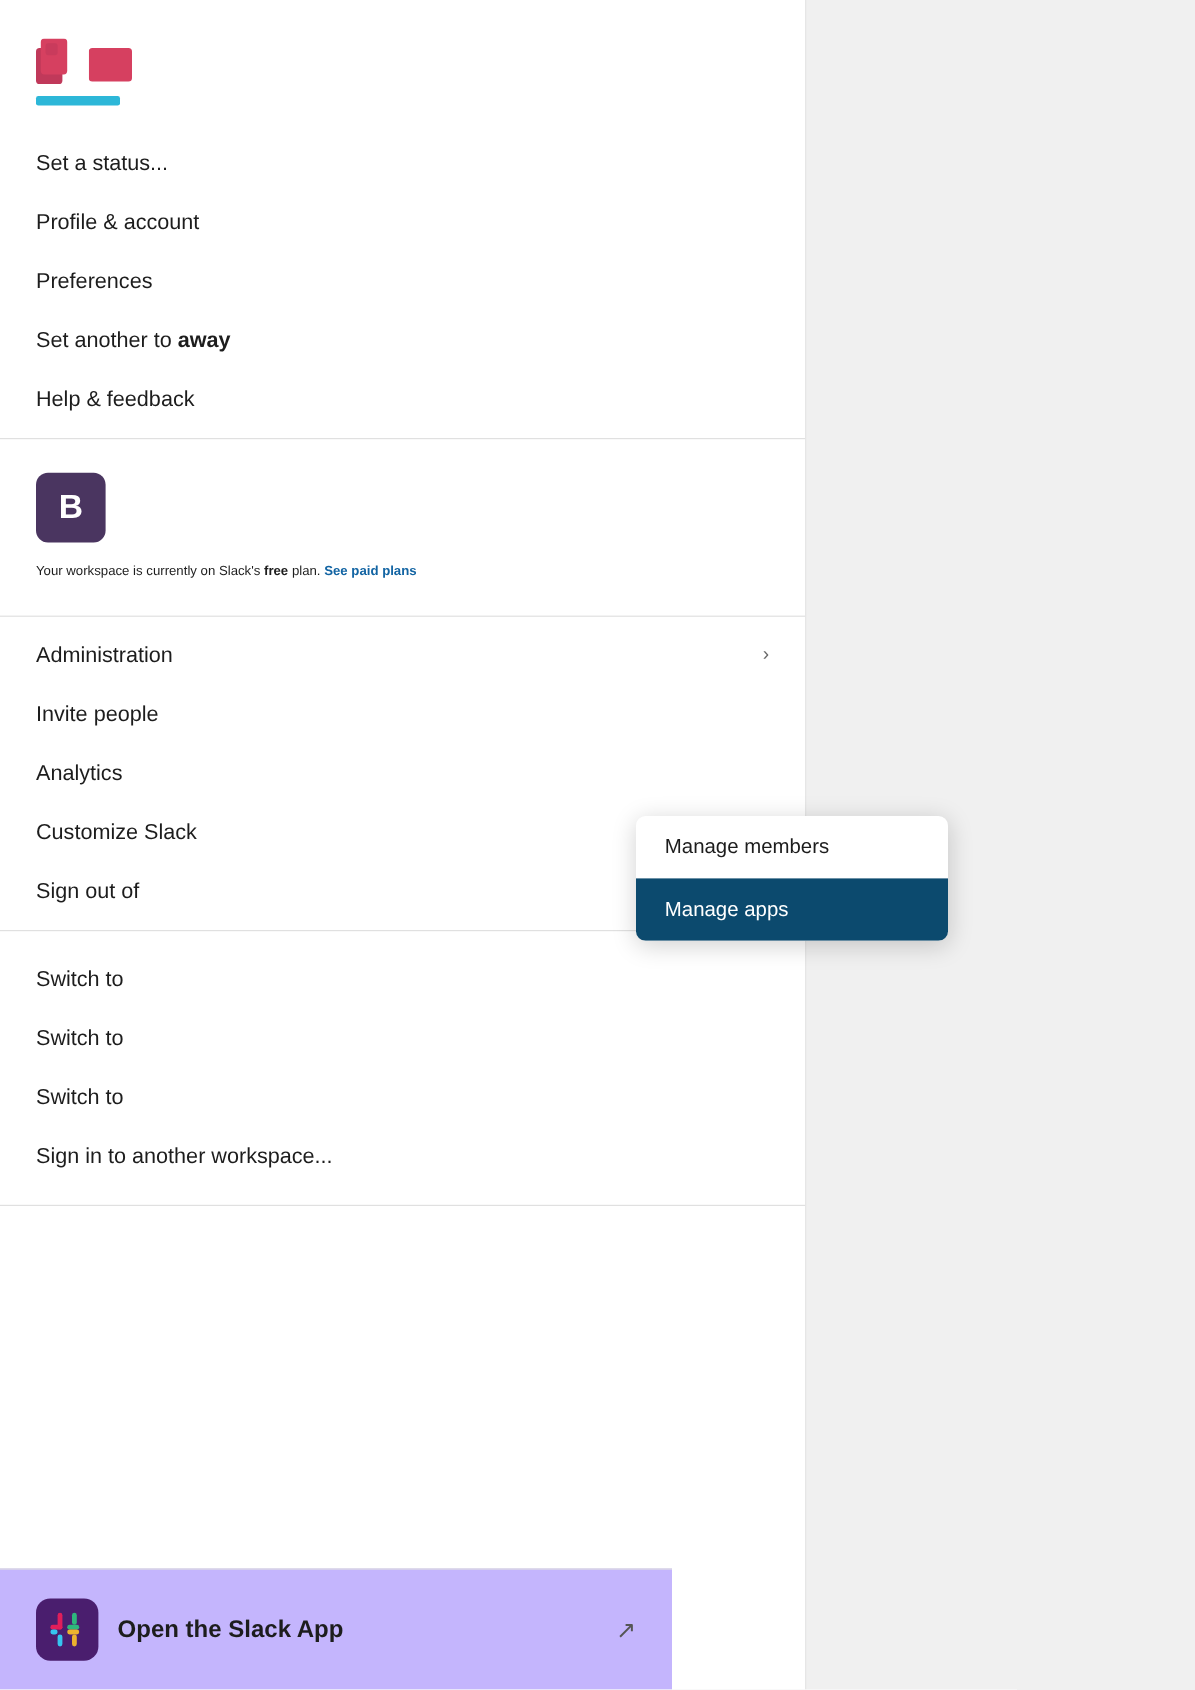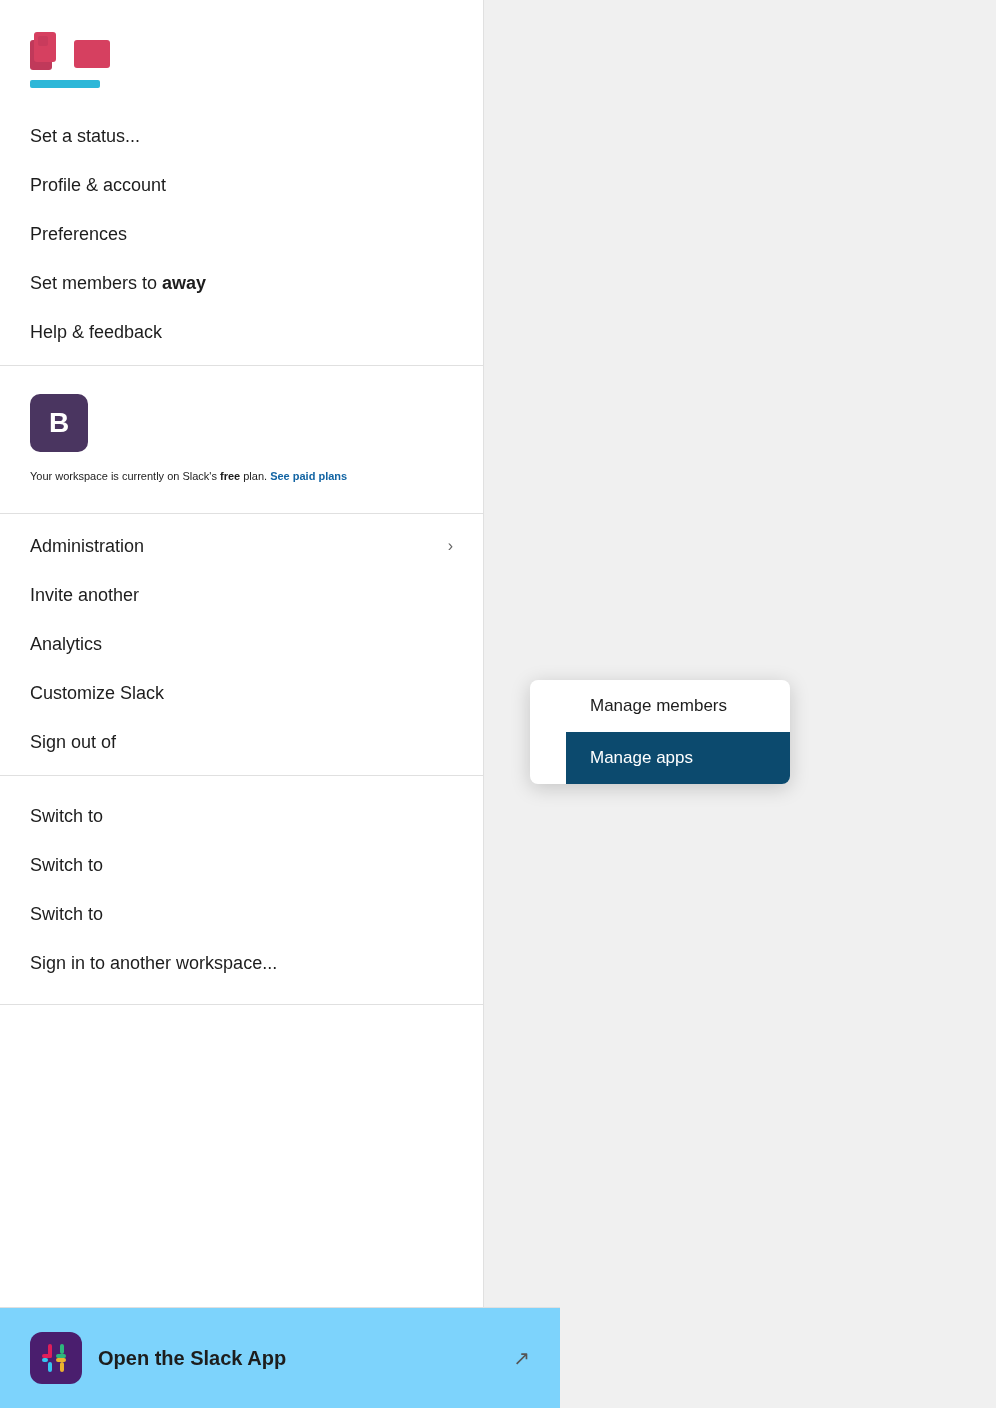--- a/index.html
+++ b/index.html
@@ -8,21 +8,21 @@
       min-height: 1408px;
       background: #f0f0f0;
       font-family: -apple-system, BlinkMacSystemFont, 'Segoe UI', sans-serif;
       position: relative;
     }
 
     .main-menu {
       position: absolute;
       top: 0;
       left: 0;
-      width: 484px;
+      width: 672px;
       min-height: 1408px;
       background: #fff;
       border-right: 1px solid #e0e0e0;
       display: flex;
       flex-direction: column;
     }
 
     .logo-area {
       padding: 32px 30px 24px 30px;
     }
@@ -108,21 +108,21 @@
       text-align: right;
     }
 
     .open-app-section {
       position: absolute;
       bottom: 0;
       left: 0;
       width: 560px;
       padding: 24px 30px;
       border-top: 1px solid #e0e0e0;
-      background: #7dd3fc;
+      background: #c4b5fd;
       display: flex;
       align-items: center;
       gap: 16px;
       cursor: pointer;
     }
 
     .slack-app-icon {
       width: 52px;
       height: 52px;
       border-radius: 12px;
@@ -158,21 +158,20 @@
       box-shadow: 0 4px 20px rgba(0,0,0,0.18);
       overflow: hidden;
       z-index: 10;
     }
 
     .sub-menu-item {
       padding: 16px 24px;
       font-size: 17px;
       color: #1d1d1d;
       cursor: pointer;
-      margin-left: 36px;
     }
 
     .sub-menu-item.active {
       background: #0c4a6e;
       color: #fff;
     }
 
     
     .slack-icon-svg {
       width: 36px;
@@ -205,21 +204,21 @@
     <span>Set a status...</span>
   </div>
   <div class="menu-item">
     <span>Profile &amp; account</span>
   </div>
   <div class="menu-item">
     <span>Preferences</span>
   </div>
   <div class="menu-item">
     <span>
-      <span>Set members to </span><span class="away-bold">away</span>
+      <span>Set another to </span><span class="away-bold">away</span>
     </span>
   </div>
   <div class="menu-item">
     <span>Help &amp; feedback</span>
   </div>
 
   <div class="divider"></div>
 
   <div class="workspace-section">
     <div class="workspace-avatar">
@@ -230,21 +229,21 @@
     </div>
   </div>
 
   <div class="divider"></div>
 
   <div class="menu-item">
     <span>Administration</span>
     <span class="chevron">›</span>
   </div>
   <div class="menu-item">
-    <span>Invite another</span>
+    <span>Invite people</span>
   </div>
   <div class="menu-item">
     <span>Analytics</span>
   </div>
   <div class="menu-item">
     <span>Customize Slack</span>
   </div>
   <div class="menu-item">
     <span>Sign out of</span>
   </div>

